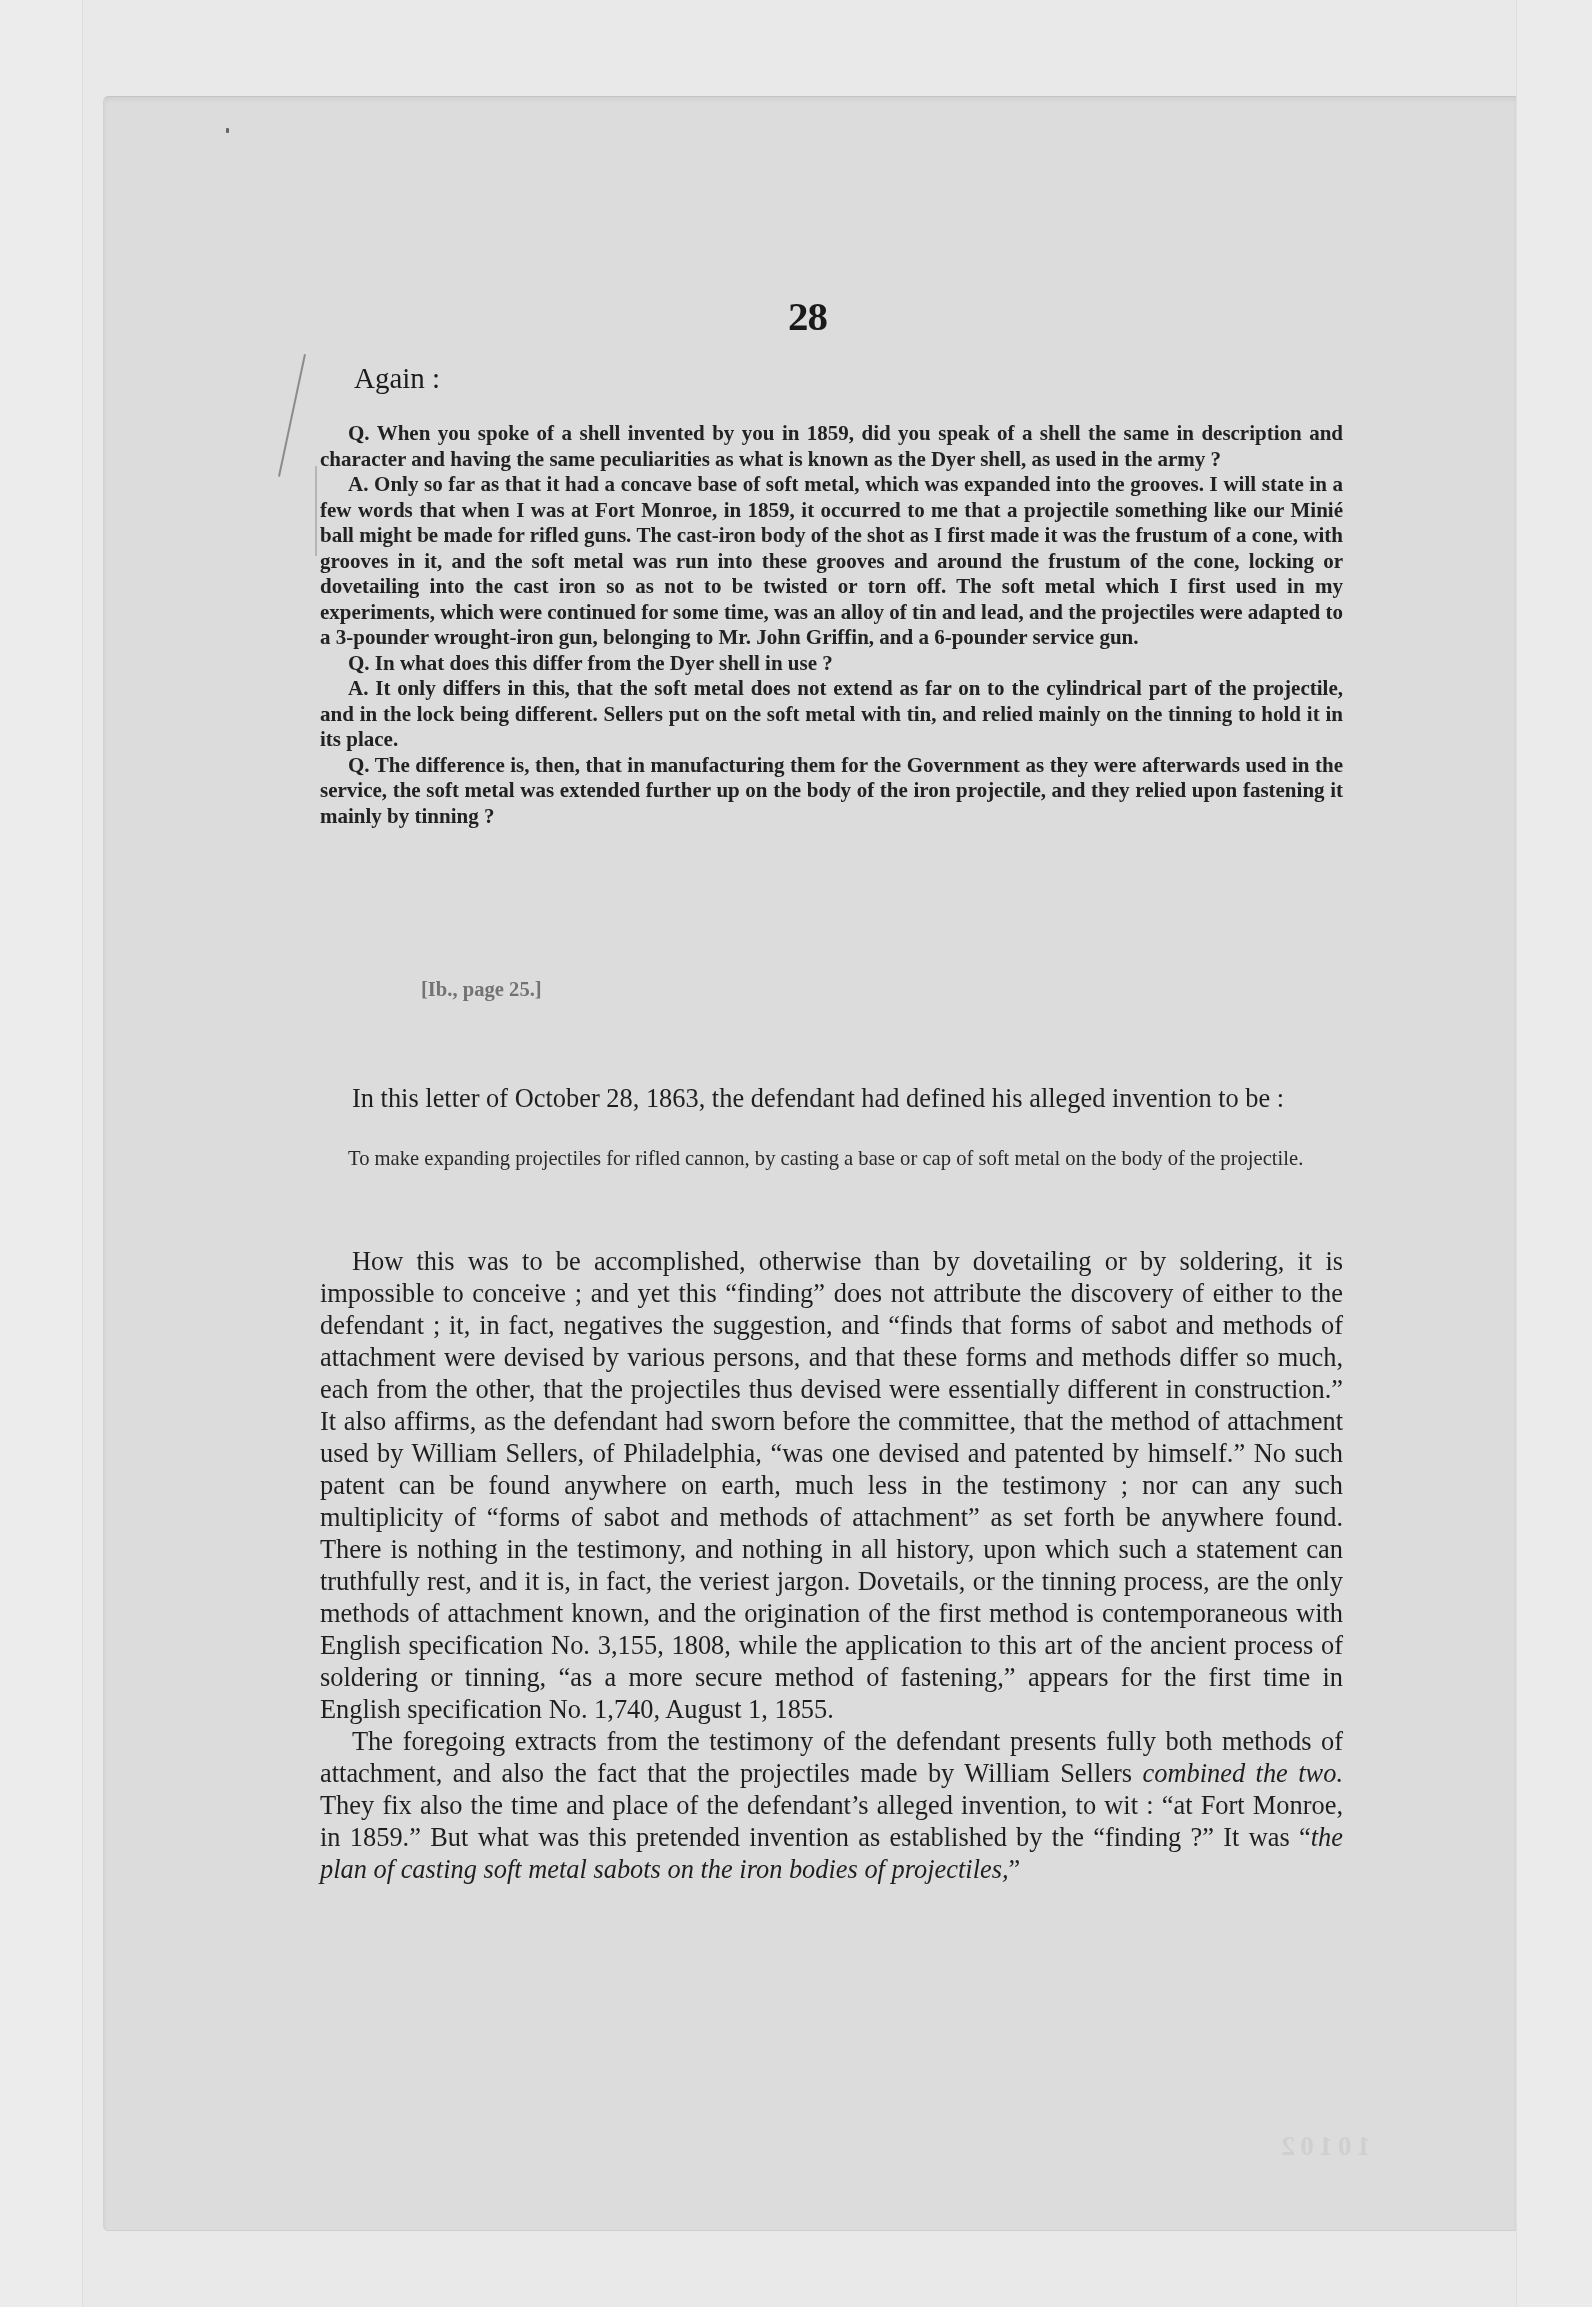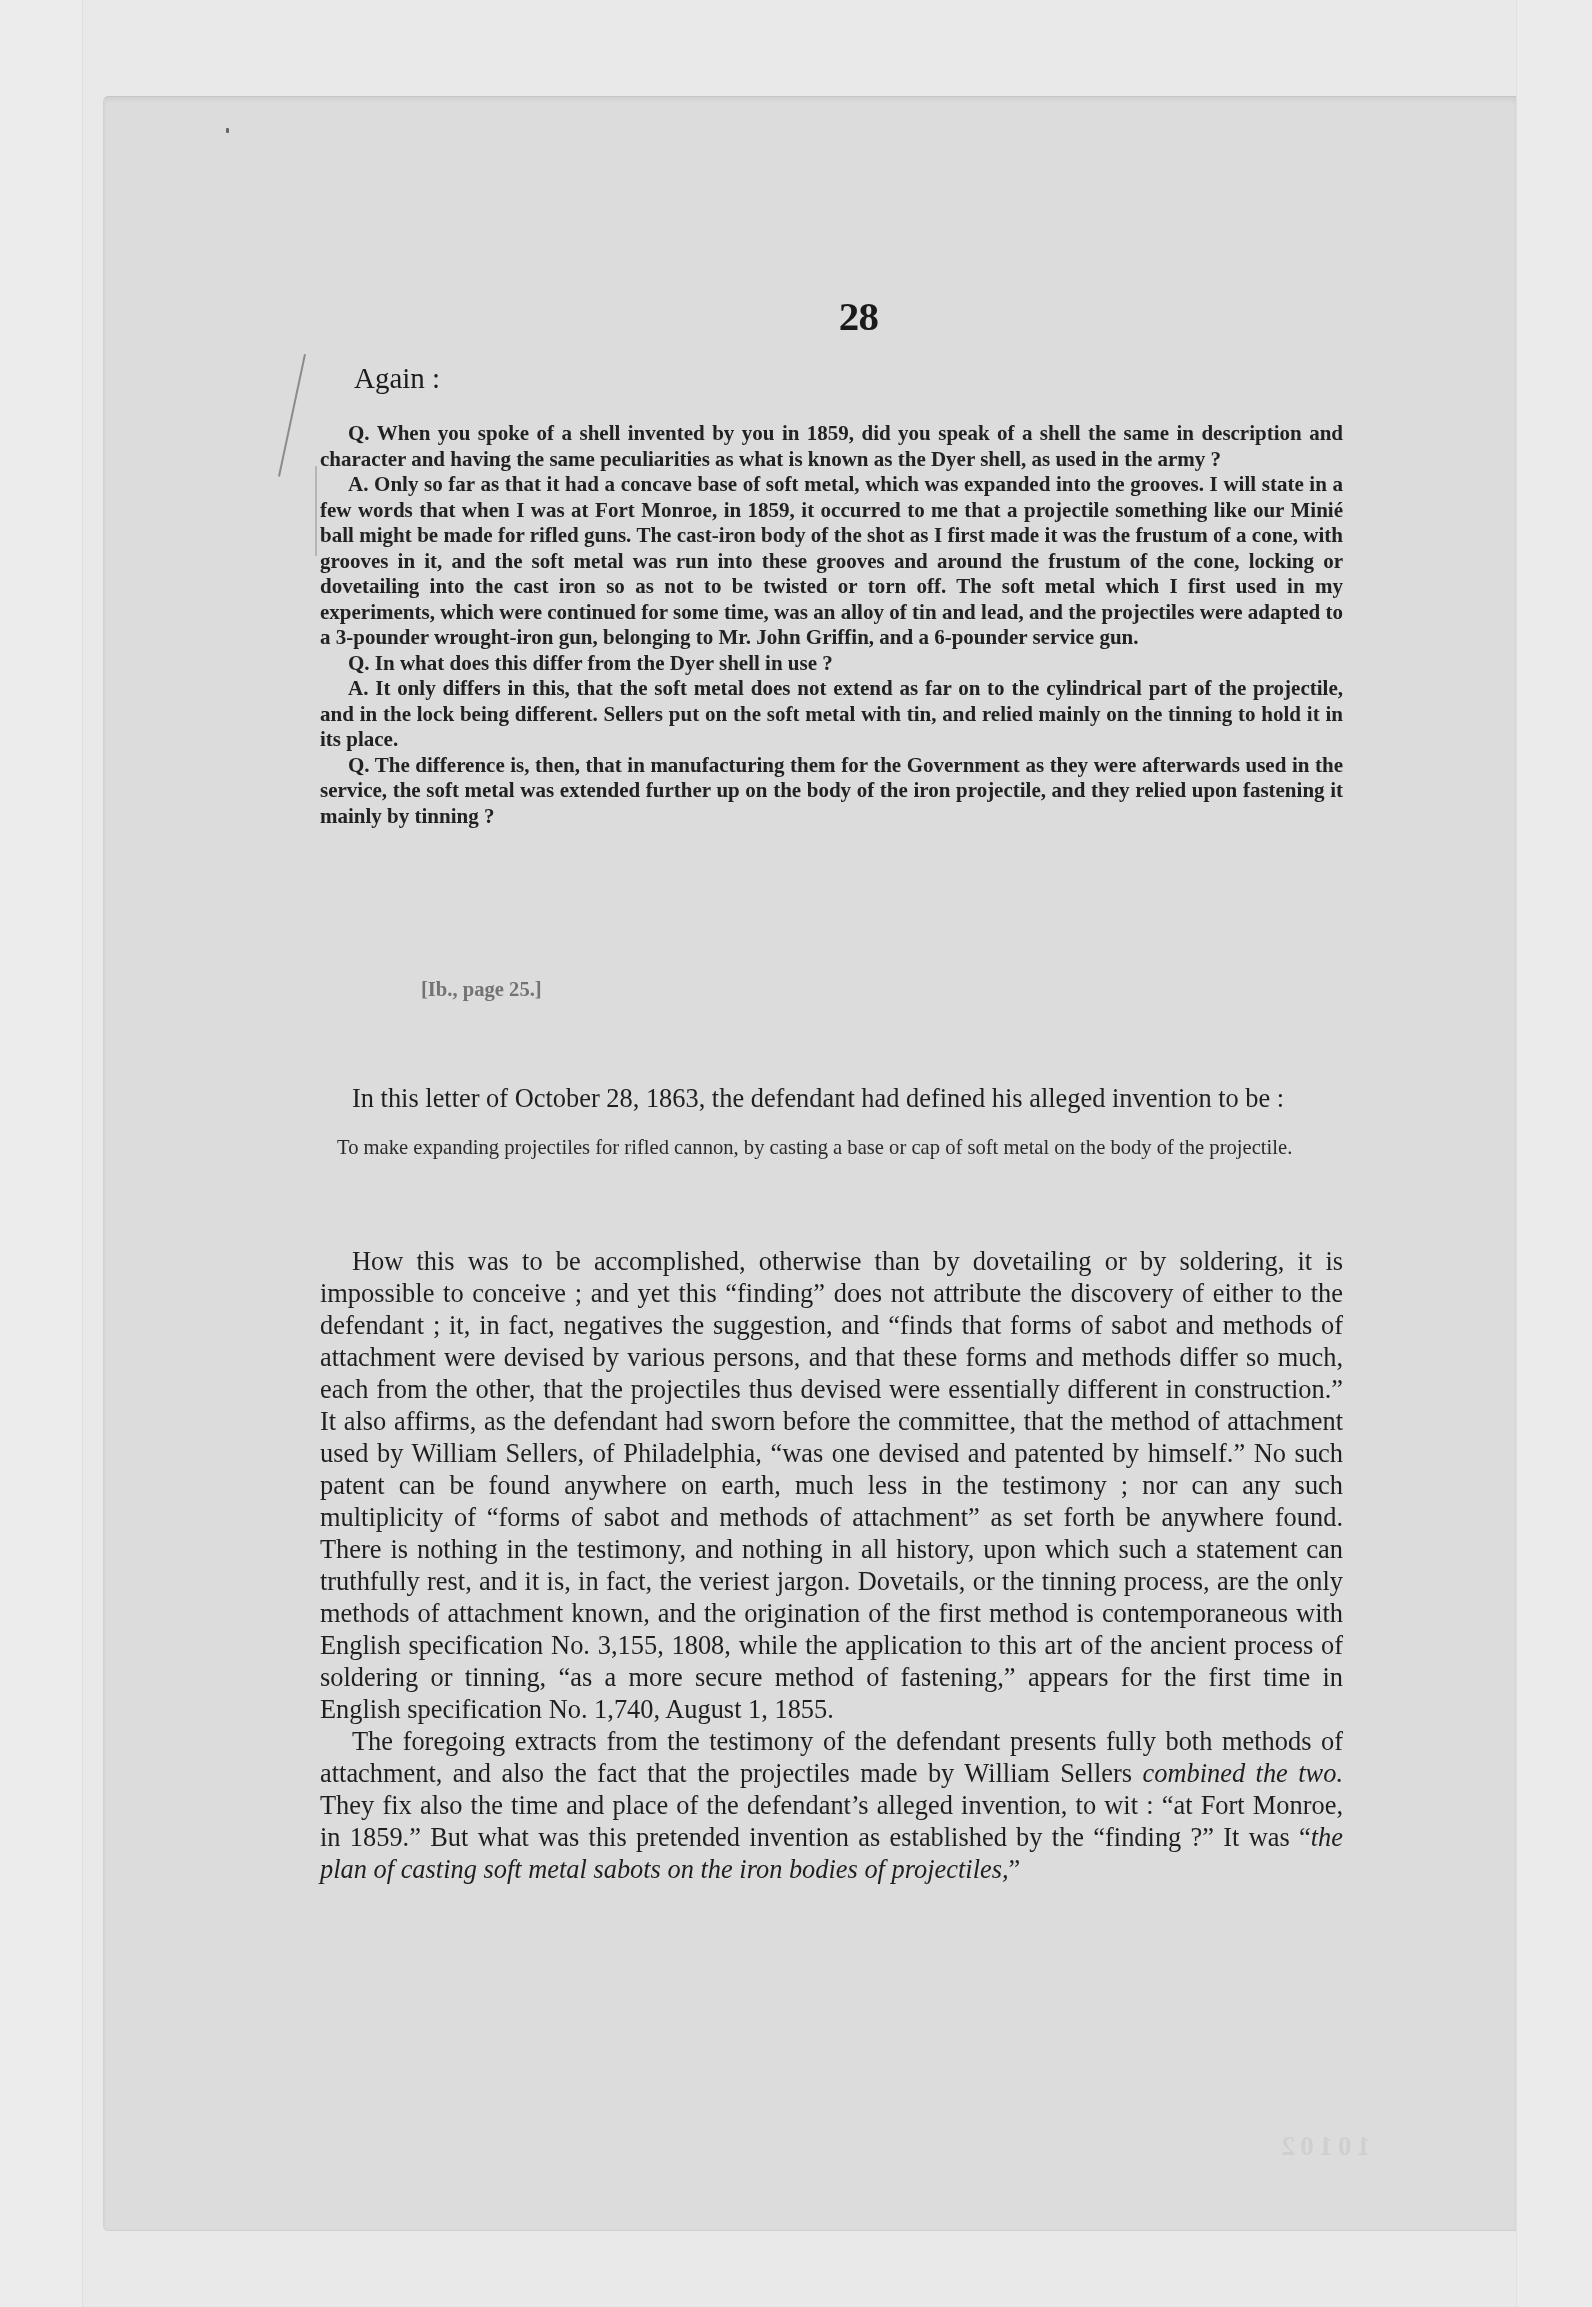--- a/index.html
+++ b/index.html
@@ -14,21 +14,21 @@
   .page {
     position:absolute; left:103px; top:96px; width:1412px; height:2133px;
     background:#dcdcdc;
     border-top:1.8px solid #c4c4c4;
     border-bottom:1.8px solid #cfcfcf;
     border-left:0.9px solid #d2d2d2;
     border-radius:5.4px 0 0 5.4px;
     box-shadow: inset 0 2.7px 4.5px rgba(0,0,0,0.06);
   }
   .page-number {
-    position:absolute; left:788px; top:292px; width:90px; text-align:right;
+    position:absolute; left:788px; top:292px; width:90px; text-align:left;
     font-size:41px; font-weight:bold; letter-spacing:-0.9px; color:#1a1a1a;
   }
   .margin-mark {
     position:absolute; left:304px; top:354px; width:1.8px; height:125px;
     background:#6a6a6a; transform:rotate(12deg); transform-origin:top left; opacity:0.7;
   }
   .margin-mark2 {
     position:absolute; left:315px; top:466px; width:1.8px; height:90px;
     background:#7a7a7a; opacity:0.4;
   }
@@ -44,21 +44,21 @@
   .qa p { margin:0; text-indent:28px; }
   .cite {
     position:absolute; left:421px; top:978px; font-size:20.6px; color:#737373; font-weight:bold;
   }
   .body-text { font-size:26.4px; line-height:32px; color:#1f1f1f;margin-top:36px; }
   .body-text p { margin:0; text-indent:32px; }
   .letter-para { top:1046px; }
   .quote-block {
     top:1134px; font-size:20.6px; line-height:25px; color:#2a2a2a;
   }
-  .quote-block p { margin:1px; text-indent:16px; }
+  .quote-block p { margin:12px; text-indent:16px; }
   .main-para { top:1209px; }
   em { font-style:italic; }
   .bleed {
     position:absolute; left:1276px; top:2131px; font-size:27px; color:#cfcfcf;
     letter-spacing:5.4px; transform:scaleX(-1); font-weight:bold;
   }
   .speck { position:absolute; width:2.7px; height:4.5px; background:#666; border-radius:0.9px; }
 </style>
 </head>
 <body>

